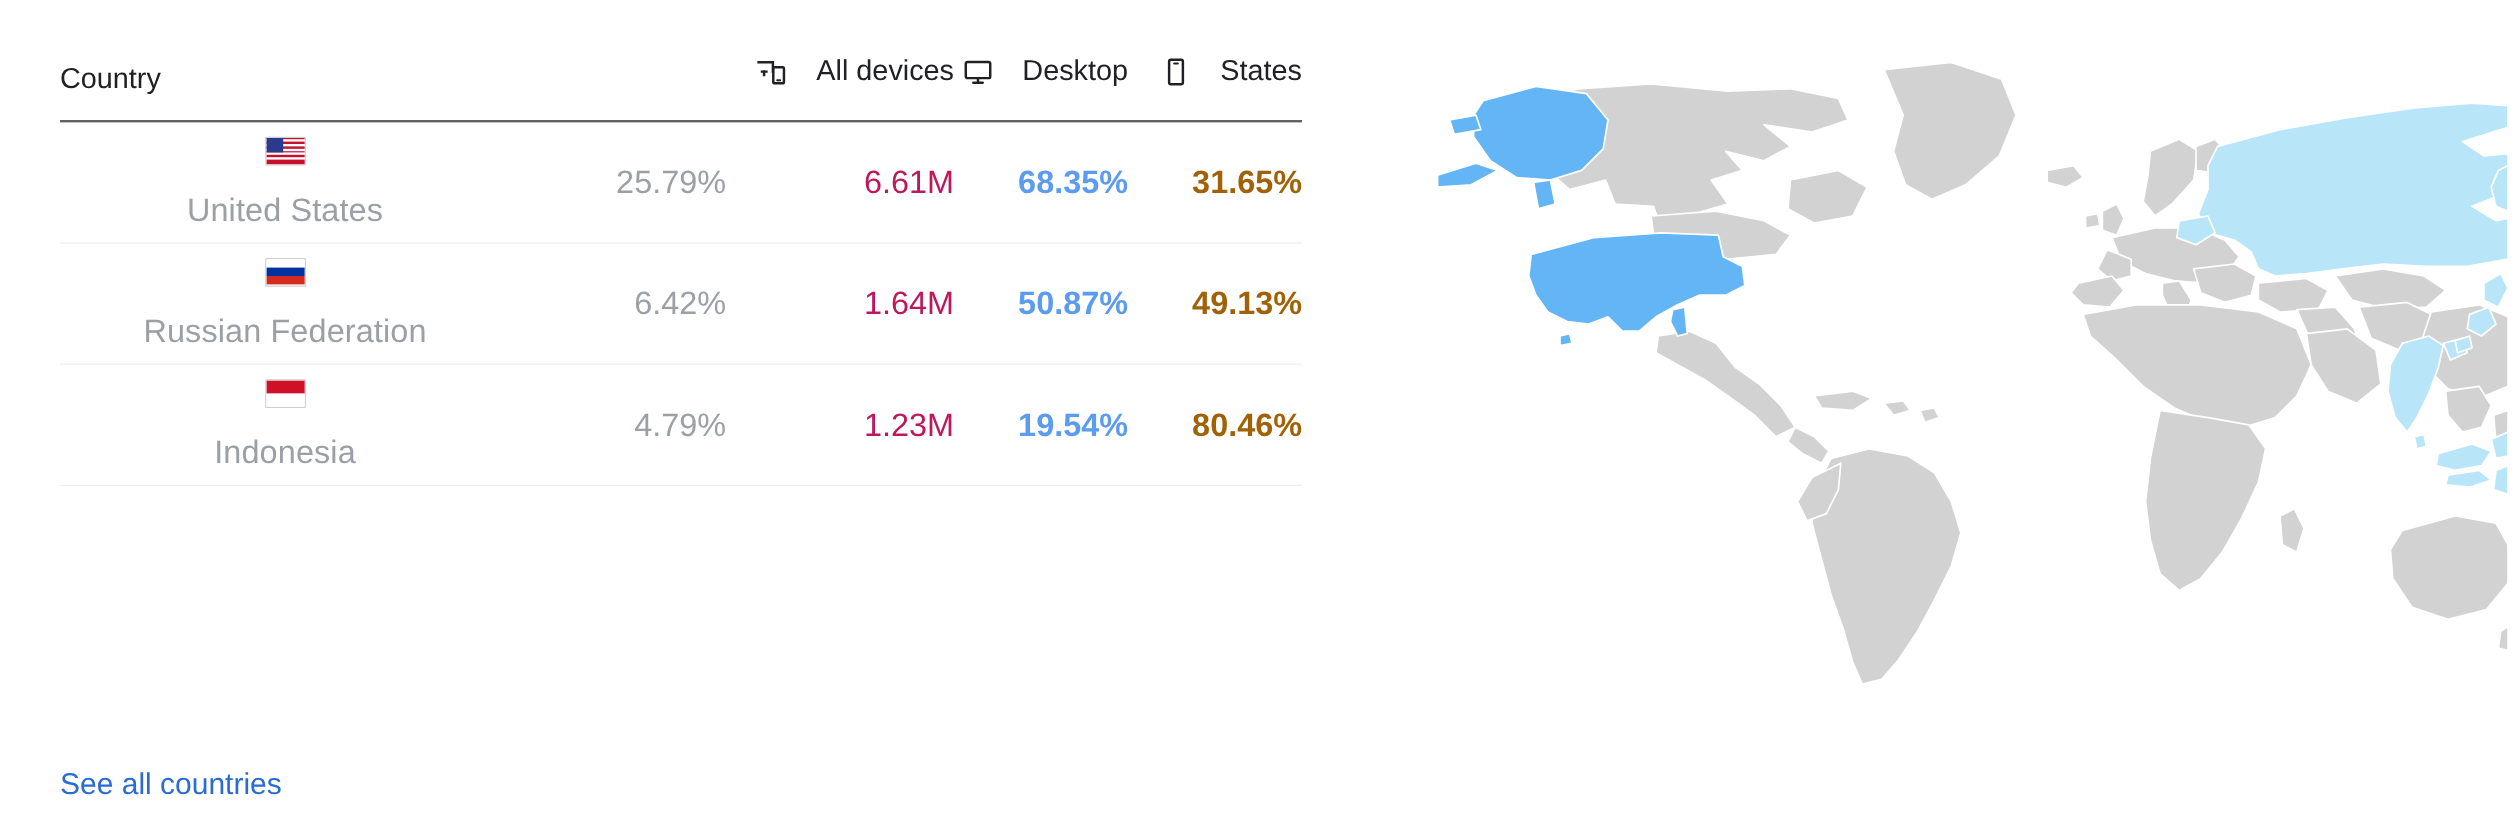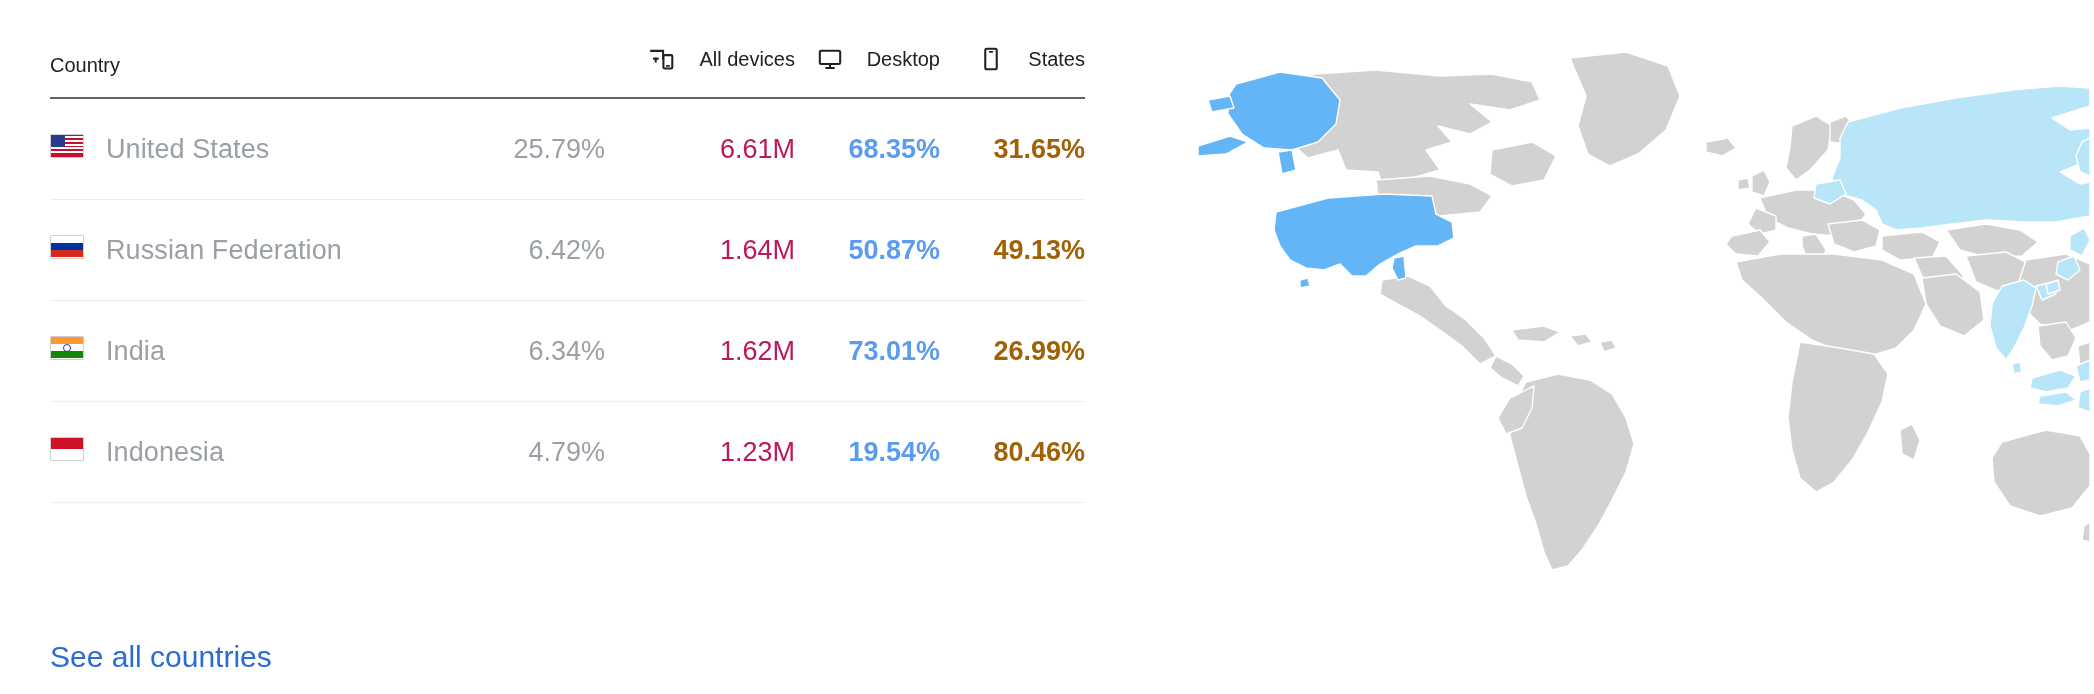--- a/index.html
+++ b/index.html
@@ -33,21 +33,21 @@
     table-layout: fixed;
   }
 
   table.country-table col.c-country  { width: 375px; }
   table.country-table col.c-share    { width: 180px; }
   table.country-table col.c-all      { width: 190px; }
   table.country-table col.c-desktop  { width: 145px; }
   table.country-table col.c-mobile   { width: 145px; }
 
   thead th {
-    font-size: 20px;
+    font-size: 24px;
     font-weight: 400;
     color: #202124;
     padding: 0 0 20px 0;
     vertical-align: bottom;
     border-bottom: 2px solid #5f6368;
     white-space: nowrap;
   }
   thead th.th-country { text-align: left; }
   thead th.th-share   { text-align: right; }
   thead th.th-all,
@@ -79,22 +79,23 @@
     white-space: nowrap;
   }
   tbody tr.data-row:last-child td { border-bottom: 1px solid #ededed; }
 
   td.cell-country {
     text-align: left;
     color: #9aa0a6;
   }
   .country-inner {
     display: flex;
-    align-items: flex-start;
+    align-items: center;
     gap: 22px;
+    flex-direction: column;
   }
   .flag {
     flex: 0 0 auto;
     width: 34px;
     height: 24px;
     position: relative;
     overflow: hidden;
     border: 1px solid #d0d0d0;
     box-sizing: border-box;
     border-radius: 1px;
@@ -130,21 +131,21 @@
     color: #a16207;
     font-size: 27px;
     font-weight: 700;
     padding-right: 0;
   }
 
   .see-all {
     position: absolute;
     left: 50px;
     top: 640px;
-    font-size: 30px;
+    font-size: 25px;
     color: #2b6cd4;
     text-decoration: none;
     cursor: pointer;
     white-space: nowrap;
   }
 
   
   .map-panel {
     position: absolute;
     left: 1140px;
@@ -274,37 +275,20 @@
               </span>
               <span class="country-name">Russian Federation</span>
             </span>
           </td>
           <td class="cell-share">6.42%</td>
           <td class="cell-all">1.64M</td>
           <td class="cell-desktop">50.87%</td>
           <td class="cell-mobile">49.13%</td>
         </tr>
 
-        <tr class="data-row">
-          <td class="cell-country">
-            <span class="country-inner">
-              <span class="flag flag-in">
-                <span class="band" style="top:0;background:#ff9933"></span>
-                <span class="band" style="top:33.33%;background:#ffffff"></span>
-                <span class="band" style="top:66.66%;background:#138808"></span>
-                <span class="chakra"></span>
-              </span>
-              <span class="country-name">India</span>
-            </span>
-          </td>
-          <td class="cell-share">6.34%</td>
-          <td class="cell-all">1.62M</td>
-          <td class="cell-desktop">73.01%</td>
-          <td class="cell-mobile">26.99%</td>
-        </tr>
 
 
         <tr class="data-row">
           <td class="cell-country">
             <span class="country-inner">
               <span class="flag flag-id">
                 <span class="band" style="top:0;background:#ce1126"></span>
                 <span class="band" style="top:50%;background:#ffffff"></span>
               </span>
               <span class="country-name">Indonesia</span>

